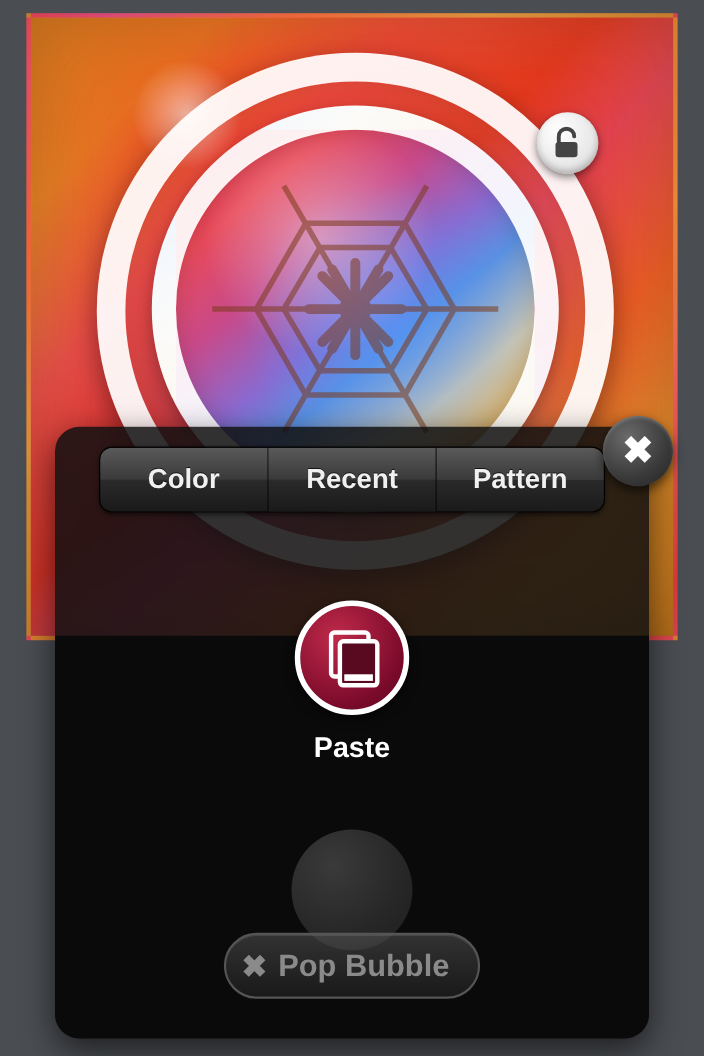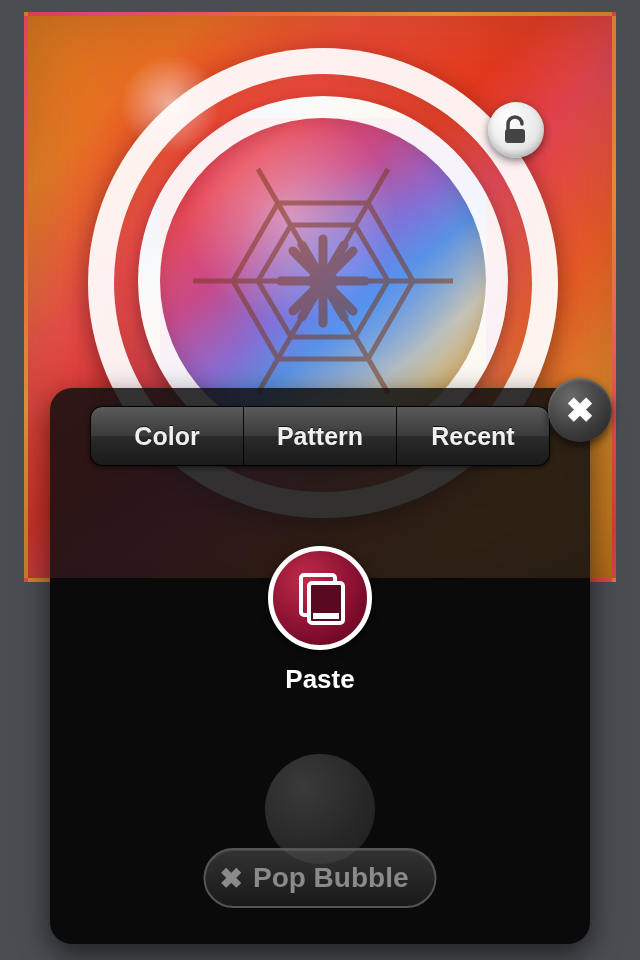--- a/index.html
+++ b/index.html
@@ -271,24 +271,24 @@
 </div>
 
 <div class="panel">
   <div class="panel-dark"></div>
 
   <div class="segmented">
     <div class="seg">
         <span>Color</span>
       </div>
     <div class="seg">
-        <span>Pattern</span>
+        <span>Recent</span>
       </div>
     <div class="seg">
-        <span>Recent</span>
+        <span>Pattern</span>
       </div>
   </div>
 
   <div class="close-btn">
     <span class="close-x">✖</span>
   </div>
 
   <div class="option-row">
     <div class="option">
       <div class="option-circle circle-paste">

